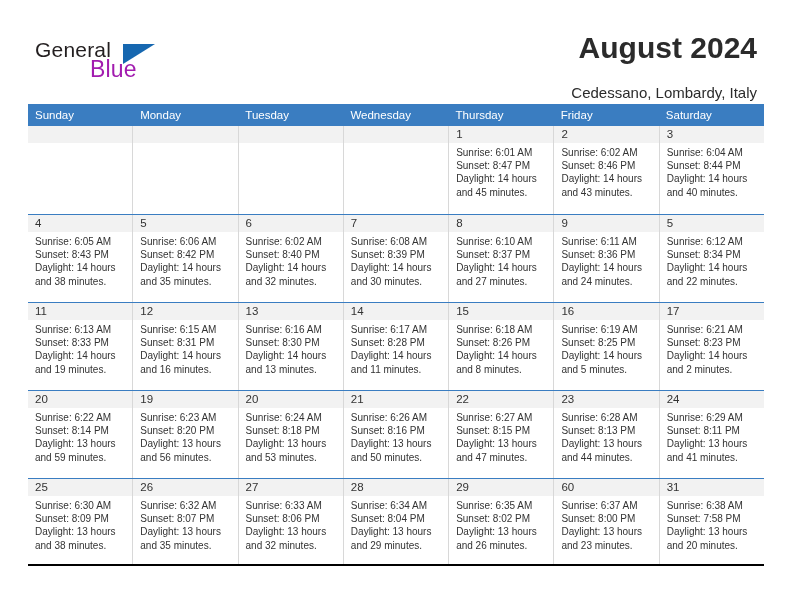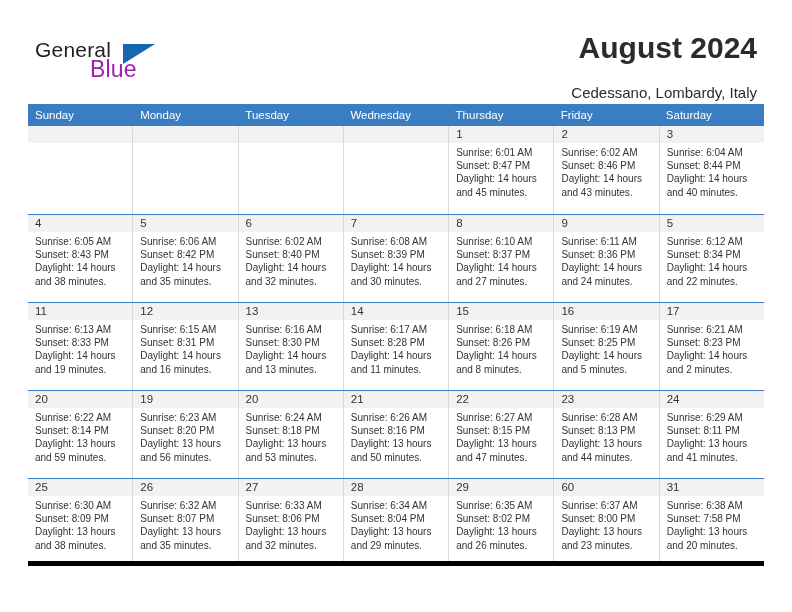--- a/index.html
+++ b/index.html
@@ -111,21 +111,21 @@
   .week {
     display: flex;
     border-top: 1px solid #3a7dc1;
     height: 88px;
     box-sizing: border-box;
   }
   .week.first {
     border-top: none;
   }
   .week:last-child {
-    border-bottom: 5px solid #000000;
+    border-bottom: 2px solid #000000;
   }
 
   .cell {
     flex: 1 1 0;
     box-sizing: border-box;
     border-right: 1px solid #d8d8d8;
     position: relative;
     background: #ffffff;
     overflow: hidden;
   }

